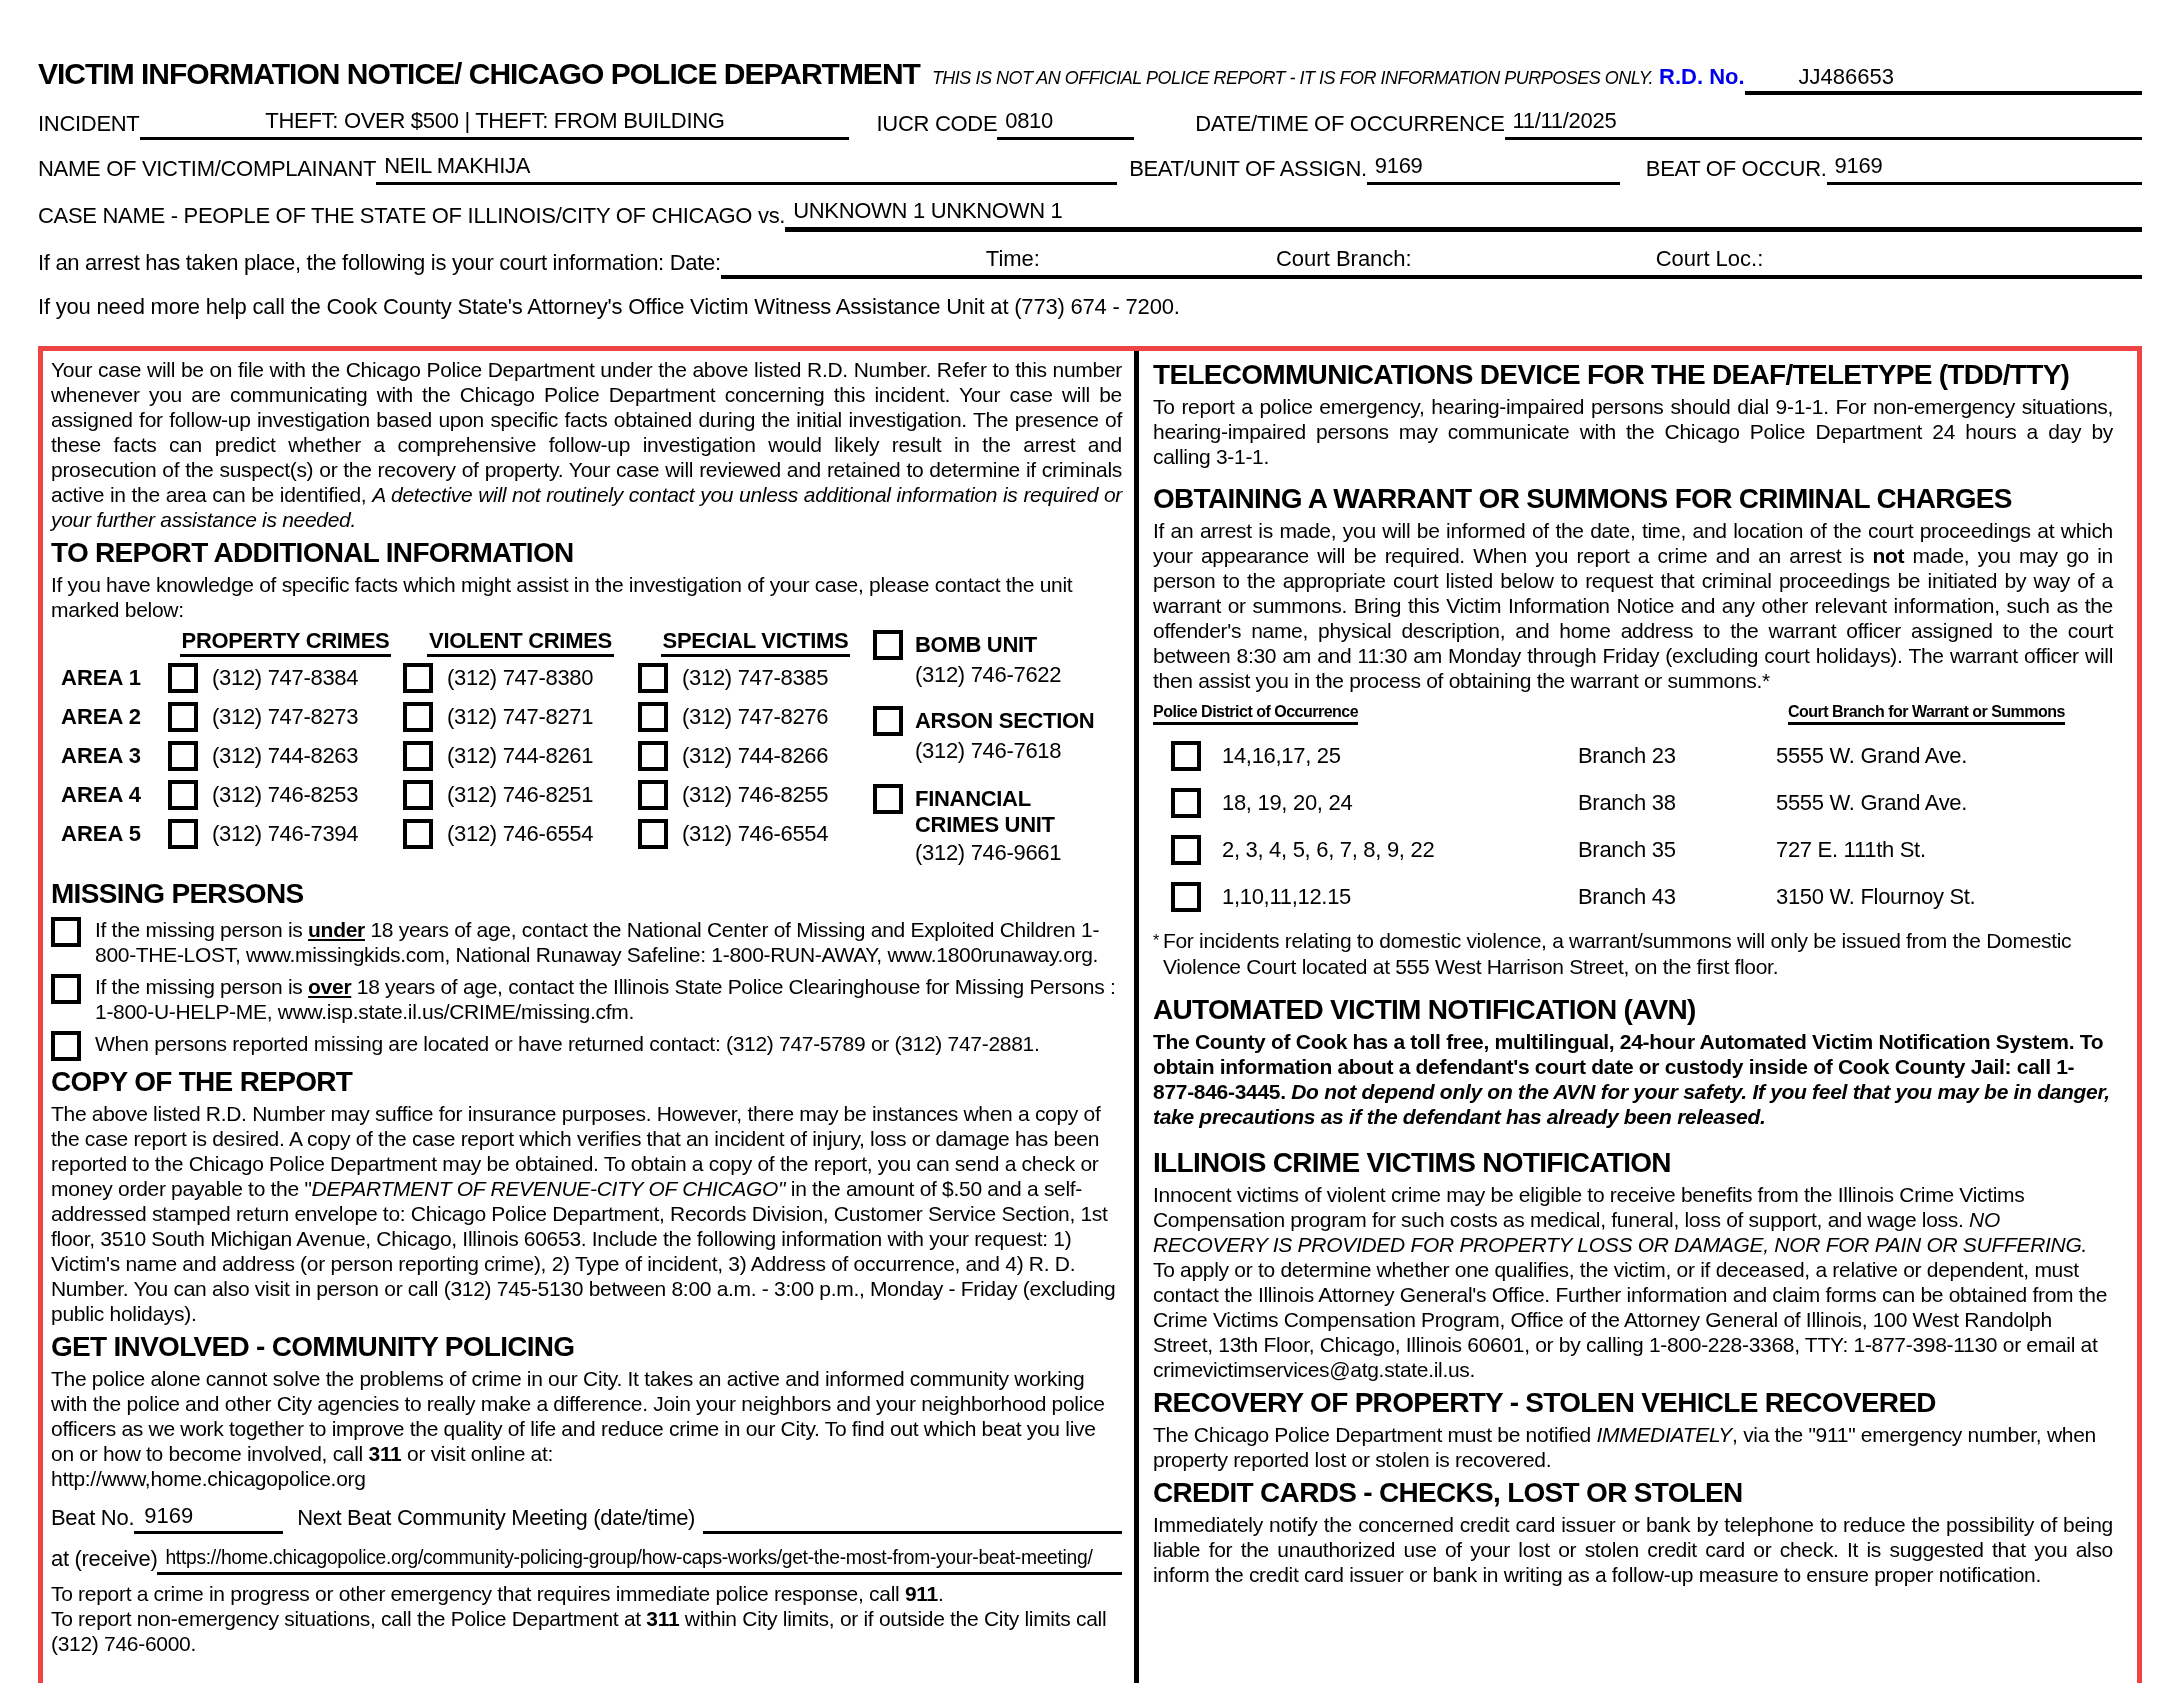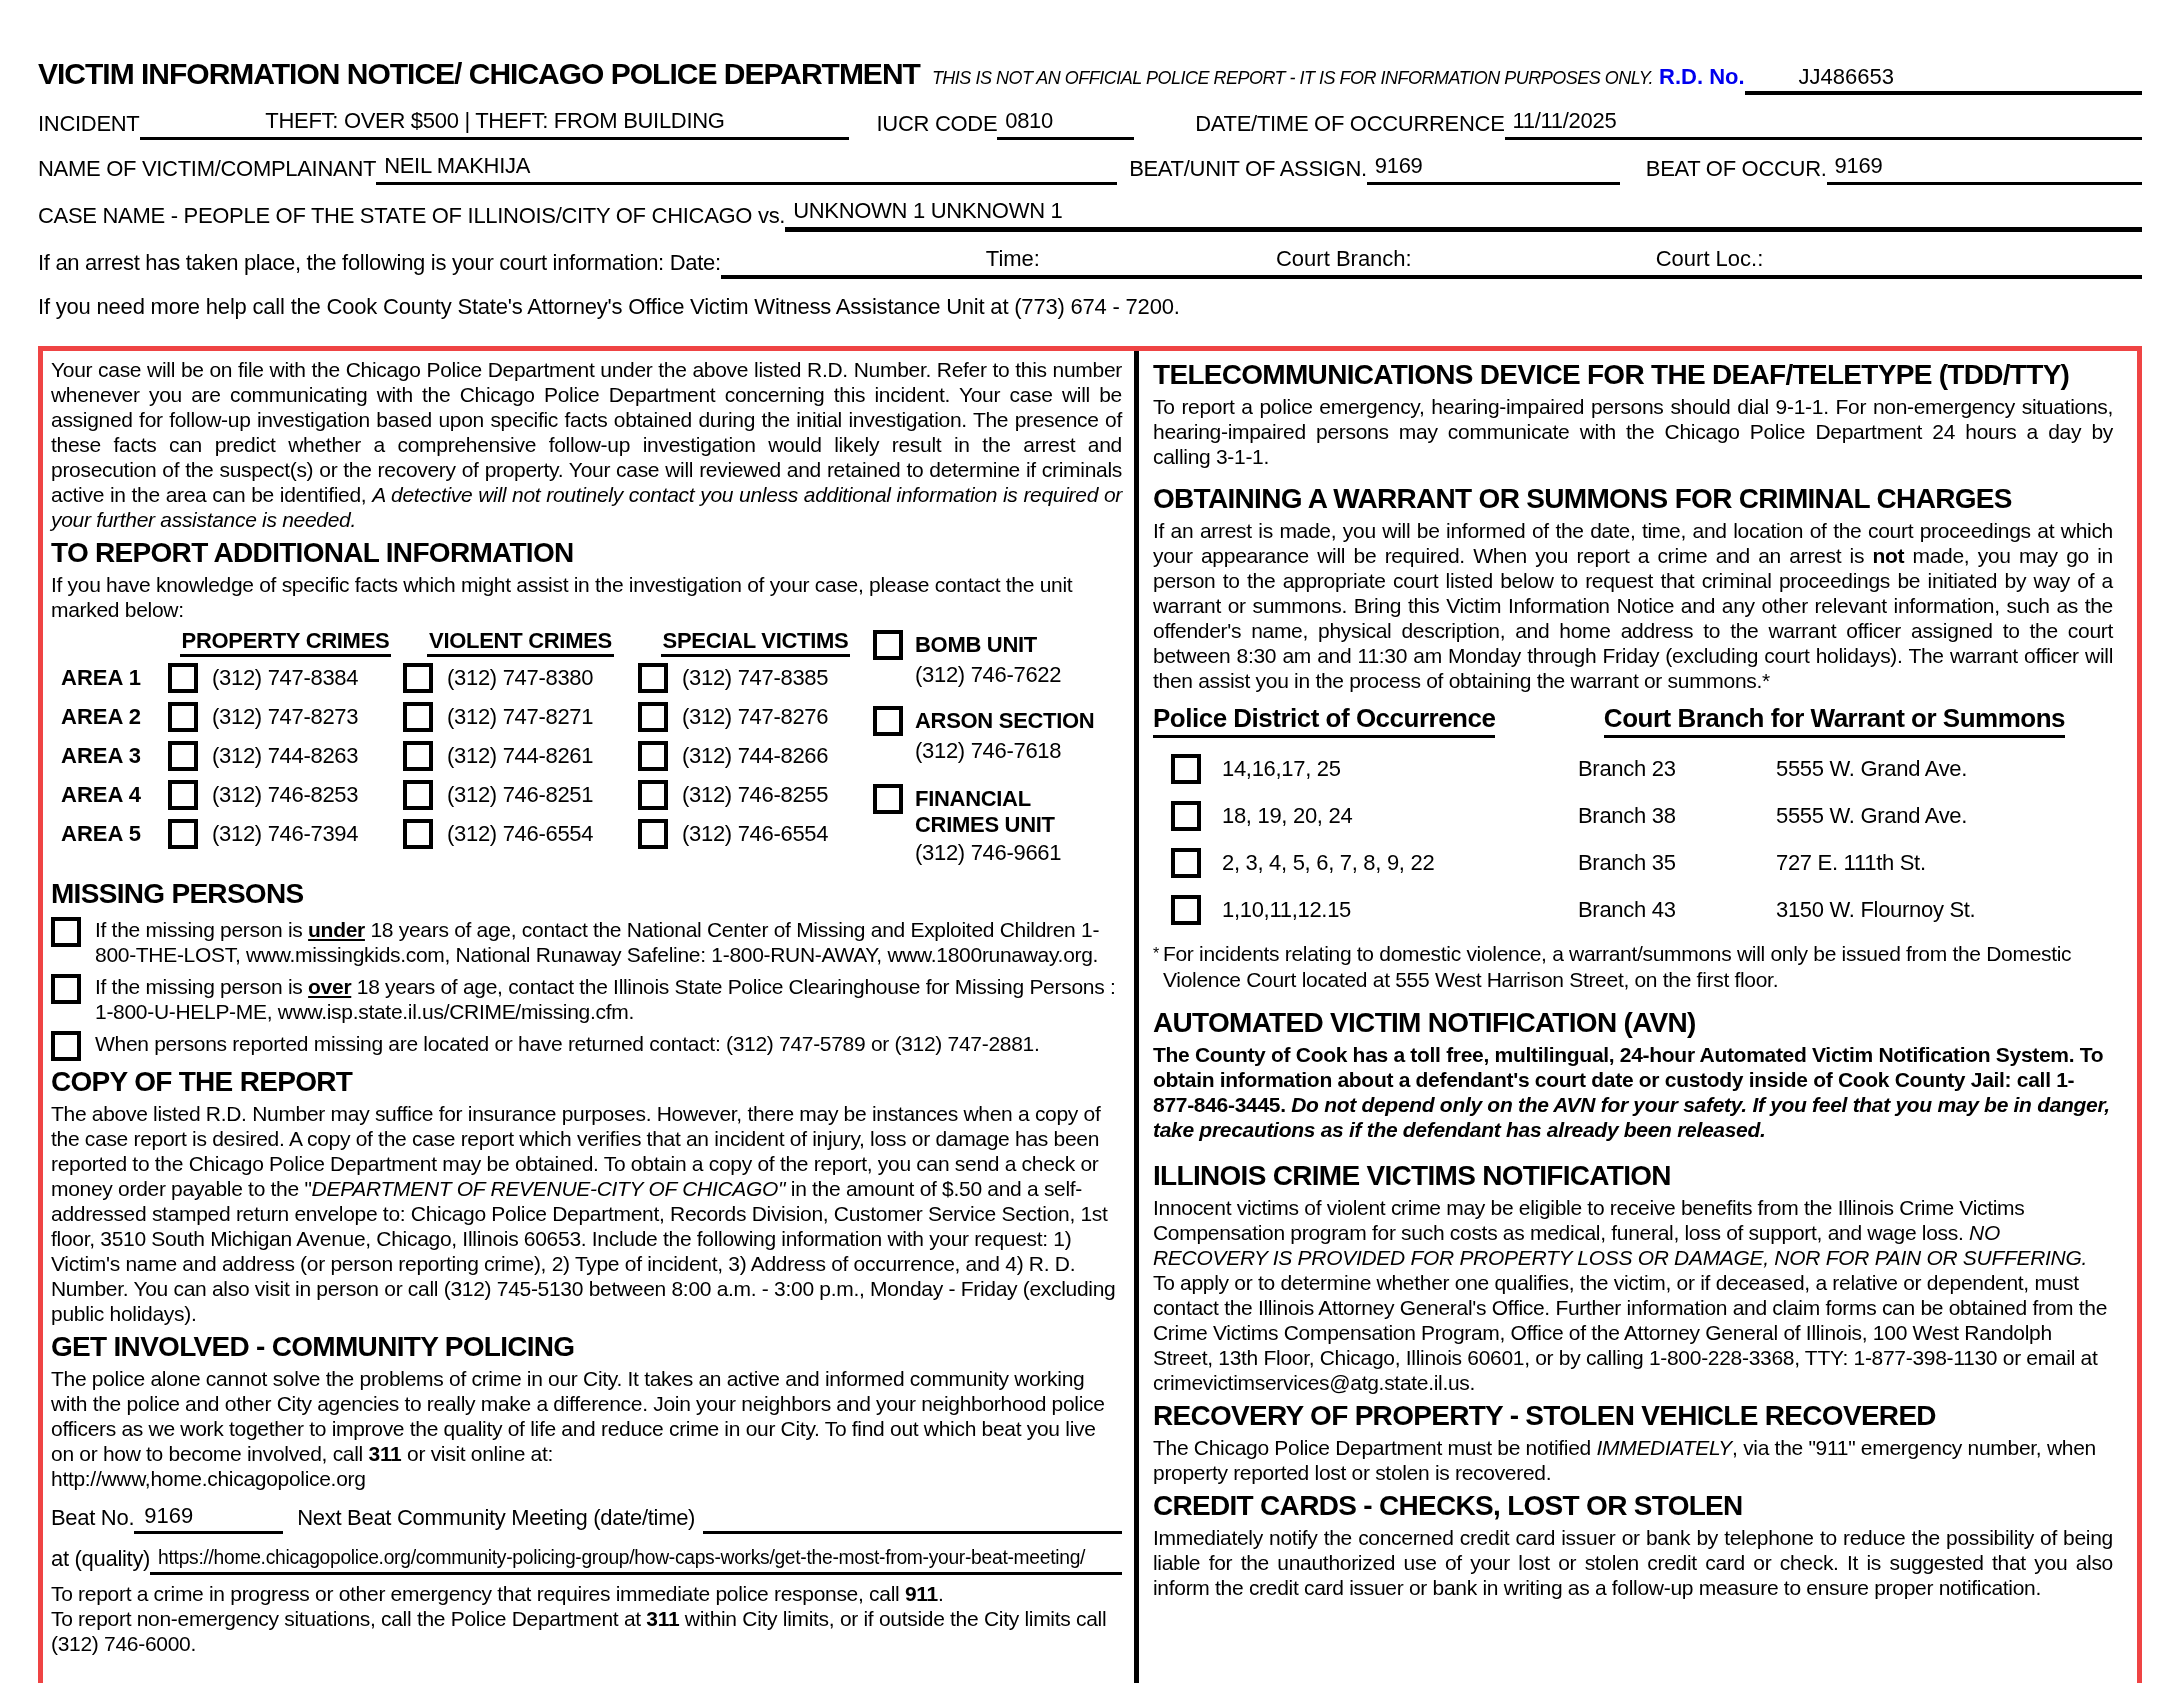--- a/index.html
+++ b/index.html
@@ -64,21 +64,21 @@
   .mp-item .txt { font-size:21px; line-height:25px; letter-spacing:-0.3px; }
 
   
   .beat-row { display:flex; align-items:flex-end; font-size:22px; margin-top:12px; }
   .beat-val { border-bottom:3px solid #000; width:149px; padding:0 4px 2px 10px; }
   .loc-row { display:flex; align-items:flex-end; font-size:22px; margin-top:12px; margin-bottom:6px; }
   .loc-val { flex:1; border-bottom:3px solid #000; font-size:19.3px; letter-spacing:-0.3px; padding:0 0 3px 8px; white-space:nowrap; }
 
   
   .dist-hdrs { display:flex; margin-top:10px; }
-  .dist-h { font-size:26px; font-weight:bold; letter-spacing:-0.5px; border-bottom:3px solid #000; padding-bottom:1px; }
+  .dist-h { font-size:16px; font-weight:bold; letter-spacing:-0.5px; border-bottom:3px solid #000; padding-bottom:1px; }
   .dist-h2 { margin-left:auto; margin-right:48px; }
   .dist-grid { display:grid; grid-template-columns:69px 356px 198px 1fr; row-gap:17px; margin-top:16px; align-items:center; font-size:22px; letter-spacing:-0.3px; }
   .dist-grid .cb { margin-left:18px; }
   .footnote { display:flex; margin-top:16px; font-size:21px; line-height:26px; letter-spacing:-0.3px; }
   .footnote .star { font-size:16px; padding-top:0; margin-right:4px; }
 
   
   .footer { position:relative; margin-top:12px; height:40px; }
   .form-no { font-size:29px; font-weight:bold; letter-spacing:-0.5px; }
   .important { position:absolute; left:741px; top:4px; font-size:26px; font-weight:bold; letter-spacing:-0.3px; }
@@ -264,21 +264,21 @@
       <p class="body"><span>The police alone cannot solve the problems of crime in our City.  It takes an active and informed community working with the police and other City agencies to really make a difference.  Join your neighbors and your neighborhood police officers as we work together to improve the quality of life and reduce crime in our City. To find out which beat you live on or how to become involved, call </span><span class="bd">311</span><span> or visit online at:</span><br><span>http://www,home.chicagopolice.org</span></p>
 
       <div class="beat-row">
         <span class="flabel">Beat No.</span>
         <span class="beat-val">9169</span>
         <span class="flabel" style="margin-left:14px;">Next Beat Community Meeting (date/time)</span>
         <span class="grow" style="border-bottom:3px solid #000; height:28px; margin-left:8px;"></span>
       </div>
 
       <div class="loc-row">
-        <span class="flabel">at (quality)</span>
+        <span class="flabel">at (receive)</span>
         <span class="loc-val">https://home.chicagopolice.org/community-policing-group/how-caps-works/get-the-most-from-your-beat-meeting/</span>
       </div>
 
       <p class="body"><span>To report a crime in progress or other emergency that requires immediate police response, call </span><span class="bd">911</span><span>.</span></p>
       <p class="body"><span>To report non-emergency situations, call the Police Department at </span><span class="bd">311</span><span> within City limits, or if outside the City limits call (312) 746-6000.</span></p>
 
     </div>
 
     <div class="col-right">
       <h2 class="sec" style="margin-top:0;">TELECOMMUNICATIONS DEVICE FOR THE DEAF/TELETYPE (TDD/TTY)</h2>

